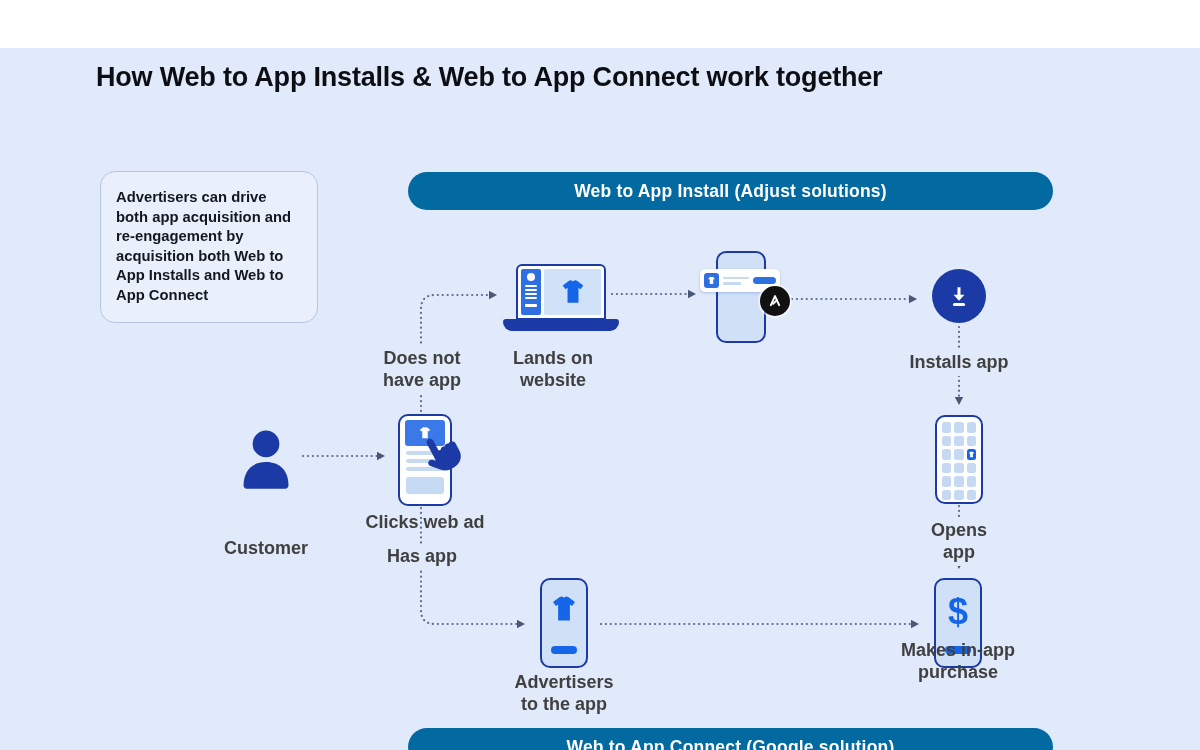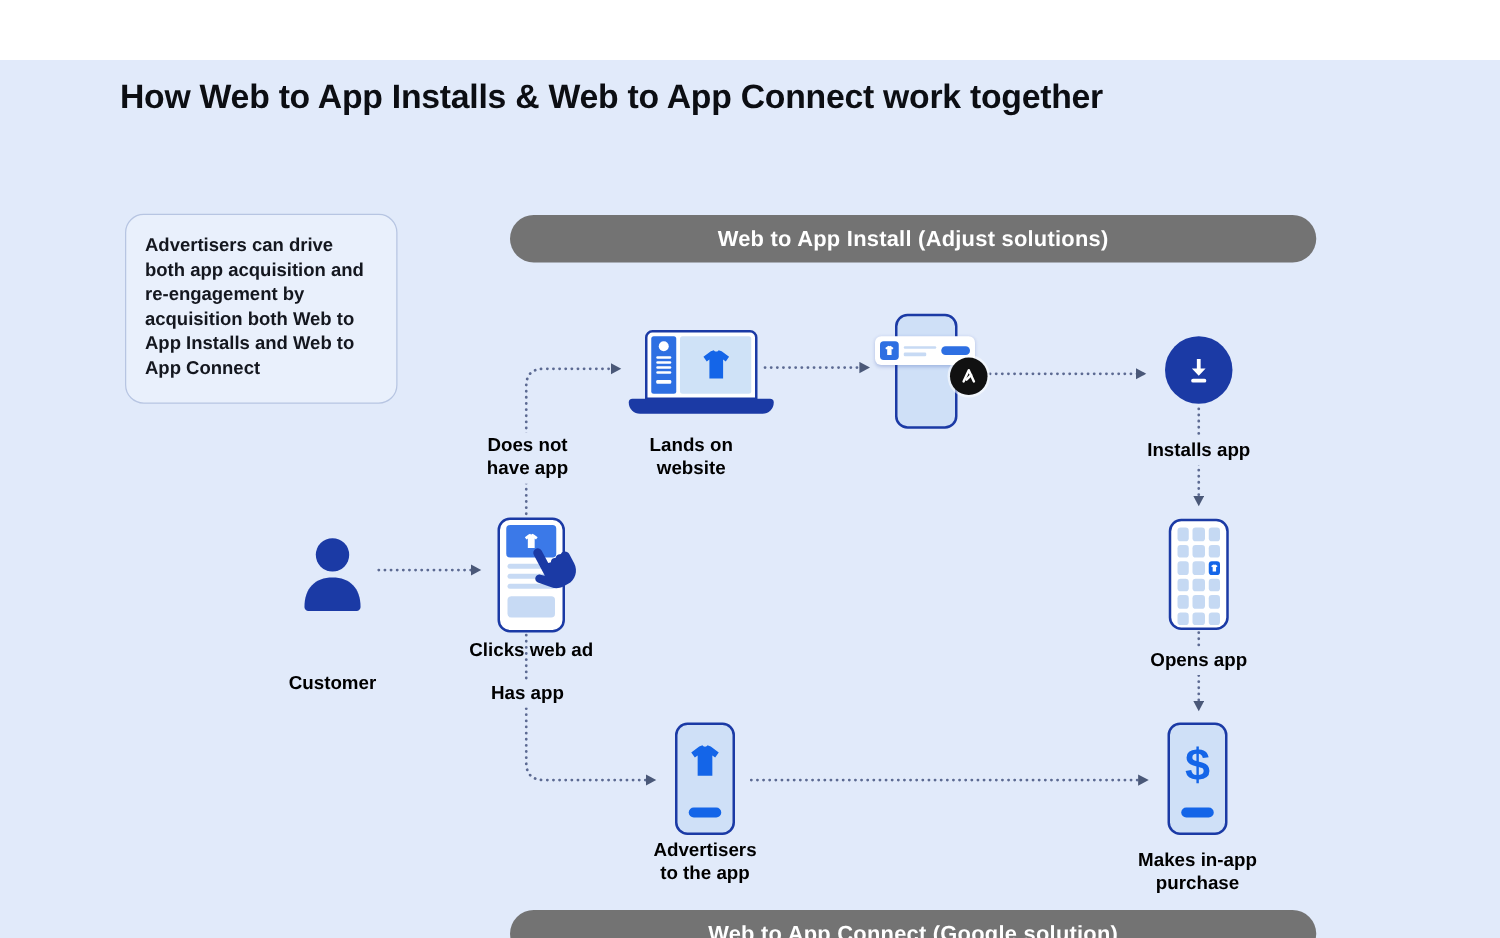--- a/index.html
+++ b/index.html
@@ -16,28 +16,28 @@
     font-size:27px;font-weight:800;letter-spacing:-.2px;color:#0c0e13;
   }
   .callout{
     position:absolute;left:100px;top:123px;width:218px;height:152px;box-sizing:border-box;
     background:#e9f0fc;border:1.5px solid #b7c5e2;border-radius:15px;
     padding:16px 15px;
   }
   .callout p{margin:0;font-size:14.8px;line-height:1.32;font-weight:700;color:#14171f;}
   .banner{
     position:absolute;left:408px;width:645px;height:38px;border-radius:19px;
-    background:#737373;display:flex;align-items:center;justify-content:center;
+    background:#0369a1;display:flex;align-items:center;justify-content:center;
   }
   .banner span{color:#fff;font-size:17.5px;font-weight:700;letter-spacing:.2px;}
   .banner.top{top:124px;}
   .banner.bottom{top:680px;}
   .flow-label{
-    position:absolute;font-size:15px;font-weight:700;line-height:1.22;
-    text-align:center;white-space:pre-line;color:#000000;z-index:3;
+    position:absolute;font-size:18px;font-weight:700;line-height:1.22;
+    text-align:center;white-space:pre-line;color:#404040;z-index:3;
   }
   .bg-mask{background:#e1eafa;}
   
   #connectors{position:absolute;left:0;top:0;z-index:1;pointer-events:none;}
   
   .phone{position:absolute;box-sizing:border-box;border:2.5px solid #1b3aa5;border-radius:10px;z-index:2;}
   .phone.white{background:#ffffff;}
   .phone.lightblue{background:#cfe0f7;}
   .pill{position:absolute;background:#1465e8;border-radius:6px;}
   .tee{display:block;}
@@ -236,21 +236,21 @@
         <i></i>
         <i></i>
     </div>
   </div>
   <div class="flow-label bg-mask" style="left:917px;top:470px;width:84px;padding:2px 0;">Opens app</div>
 
   <div class="phone lightblue" style="left:934px;top:530px;width:48px;height:90px;">
     <div class="dollar">$</div>
     <div class="pill" style="left:9px;bottom:12px;width:26px;height:8px;"></div>
   </div>
-  <div class="flow-label" style="left:898px;top:632px;width:120px;">Makes in-app
+  <div class="flow-label" style="left:898px;top:592px;width:120px;">Makes in-app
 purchase</div>
 
   <div class="phone lightblue" style="left:540px;top:530px;width:48px;height:90px;">
     <svg class="tee" width="30" height="30" viewBox="0 0 24 24" style="color:#1465e8;position:absolute;left:7px;top:14px;">
         <use href="#tee" fill="currentColor"></use>
       </svg>
     <div class="pill" style="left:9px;bottom:12px;width:26px;height:8px;"></div>
   </div>
   <div class="flow-label" style="left:508px;top:624px;width:112px;">Advertisers
 to the app</div>

